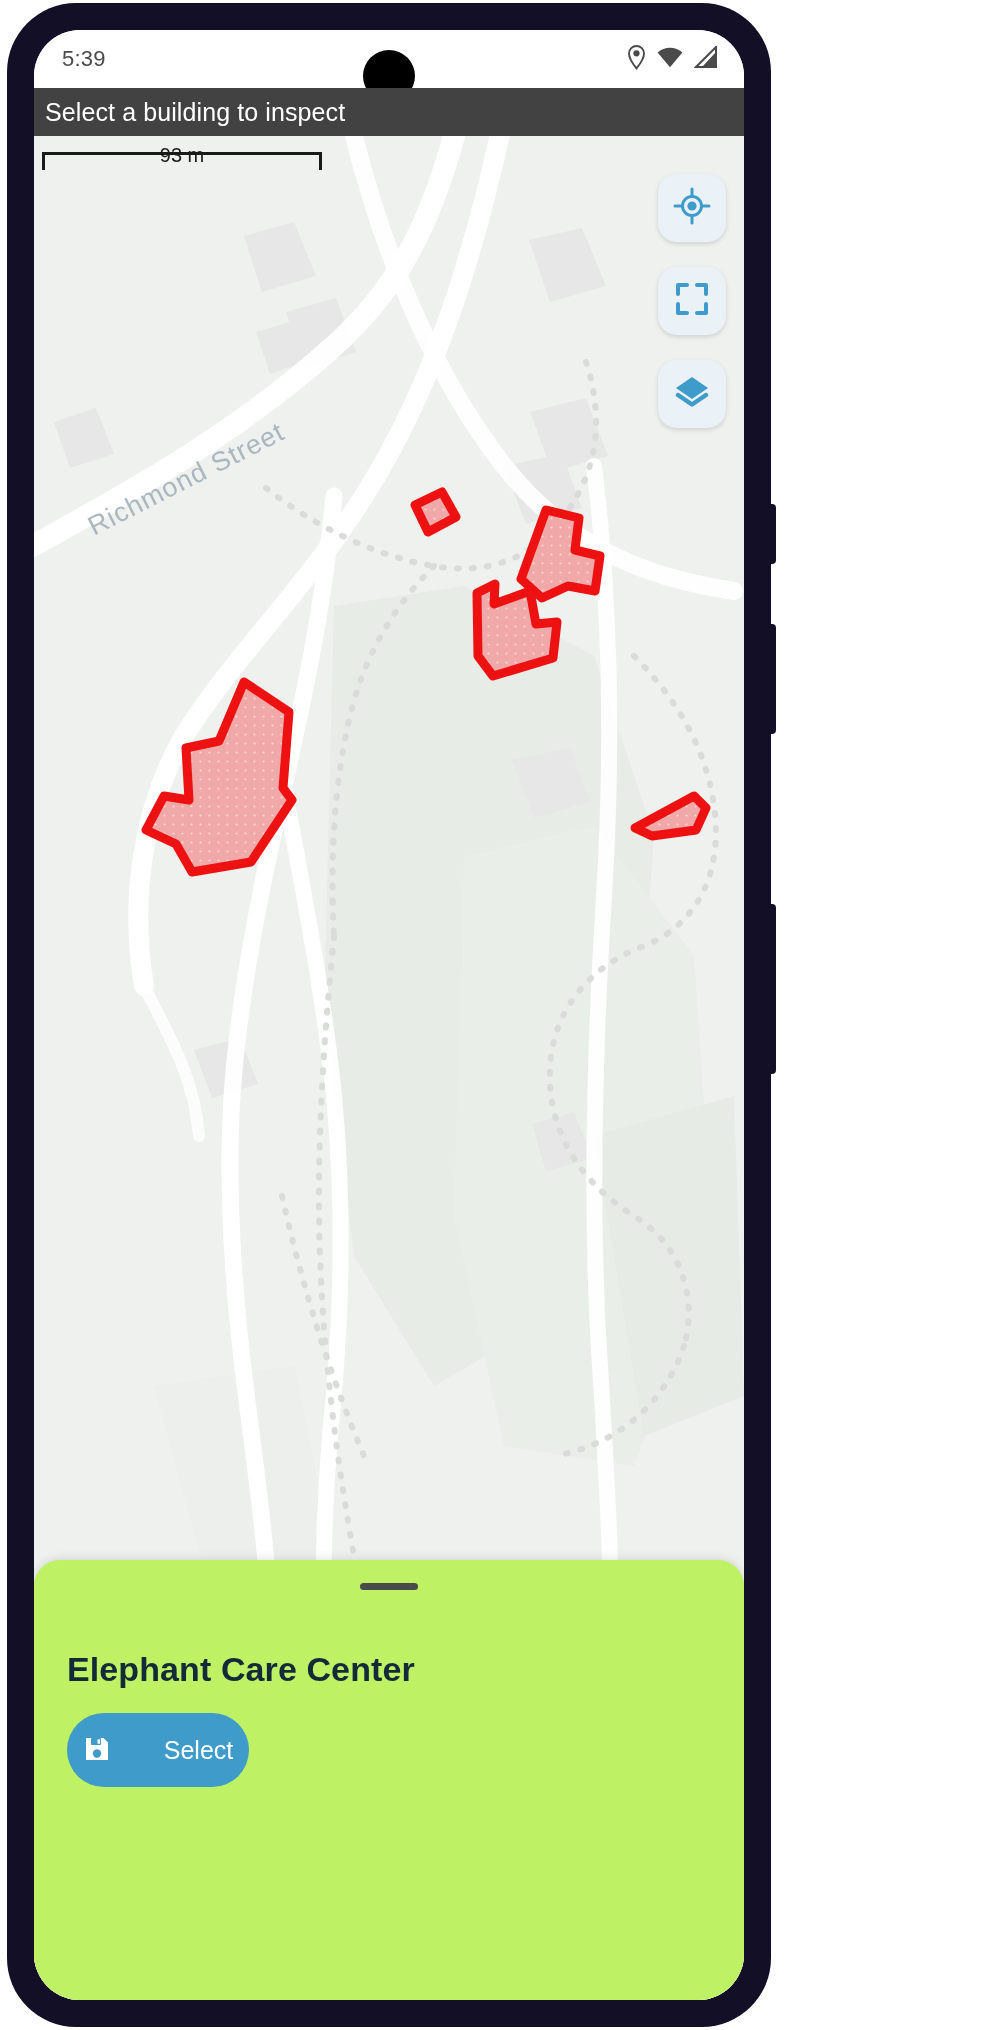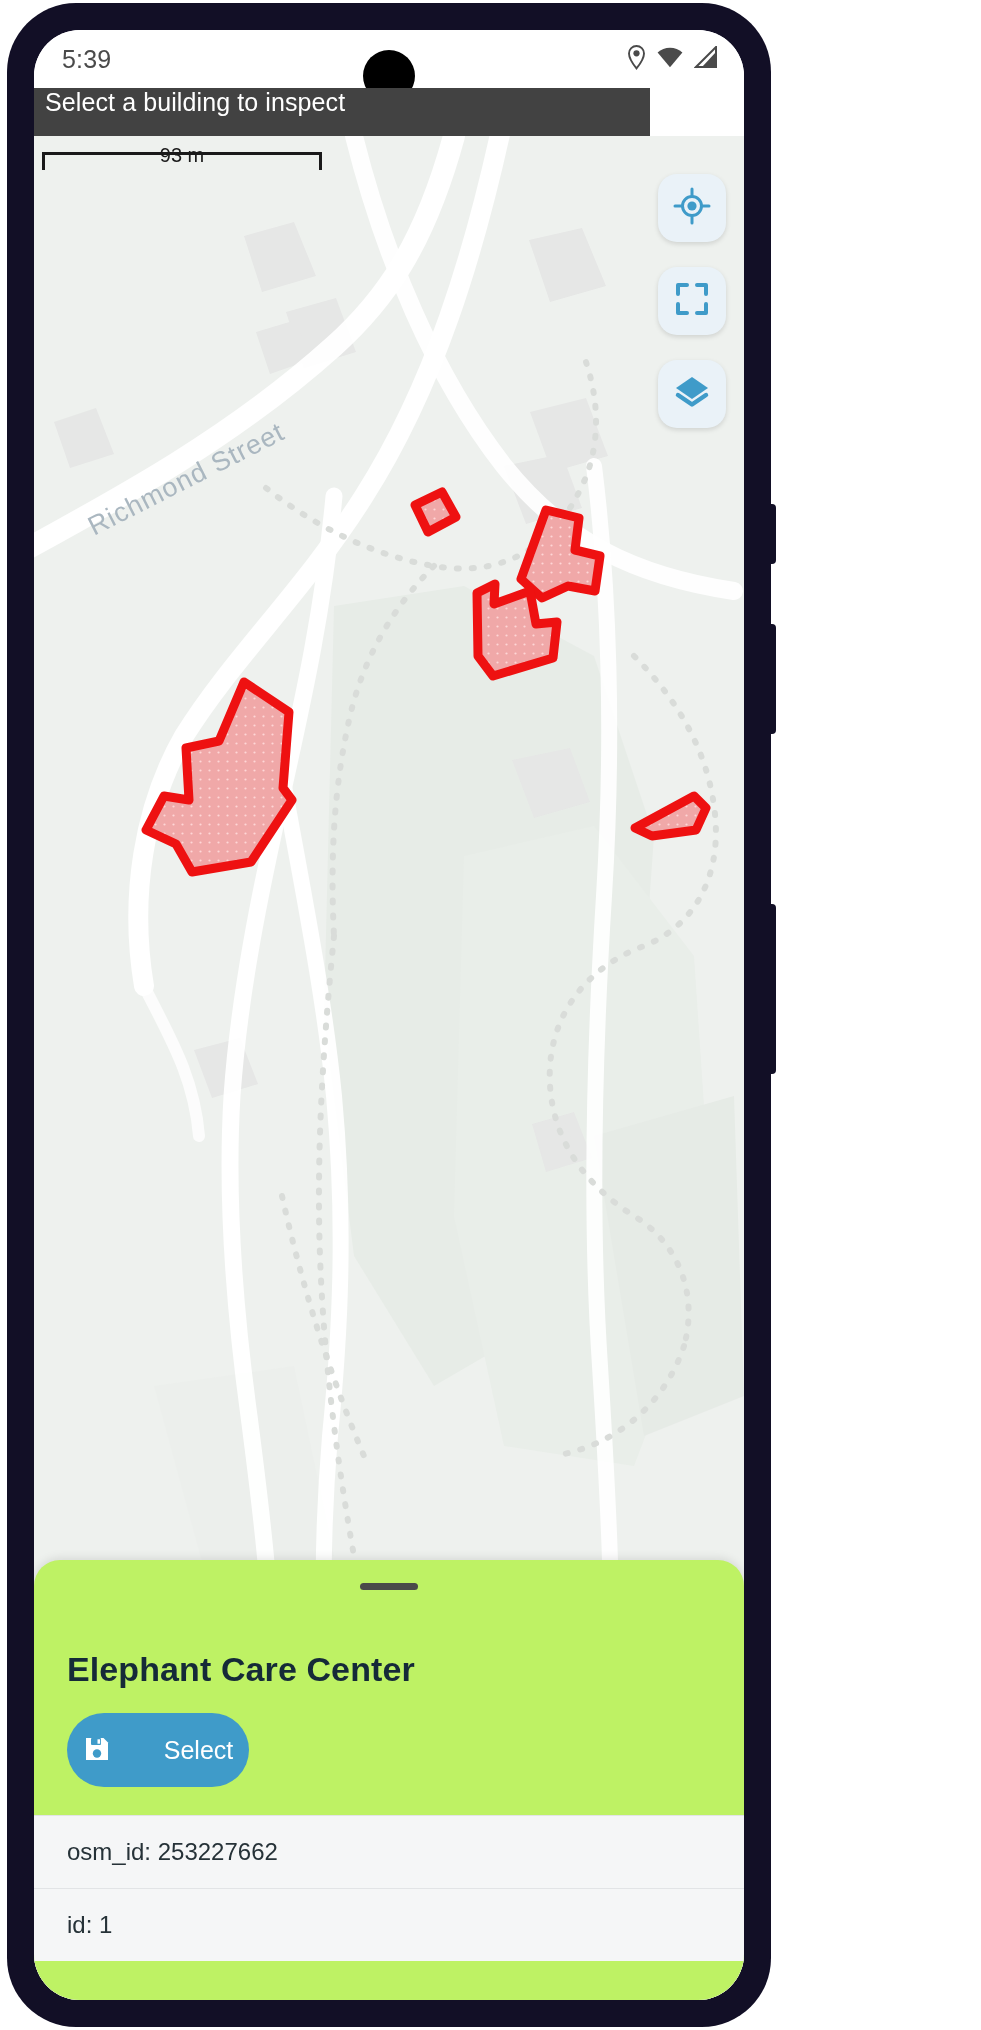--- a/index.html
+++ b/index.html
@@ -39,40 +39,40 @@
 
   
   #status-bar {
     position: absolute; left: 0; top: 0;
     width: 710px; height: 58px;
     background: #ffffff;
     display: flex; align-items: center;
     padding: 0 26px 0 28px;
   }
   #status-time {
-    font-size: 25px; color: #4a4a4a;
+    font-size: 22px; color: #4a4a4a;
     letter-spacing: .2px;
   }
   #status-spacer { flex: 1; }
   #status-icons { display: flex; align-items: center; gap: 11px; }
   .sys-icon { display: block; }
   #camera-notch {
     position: absolute;
     left: 329px; top: 20px;
     width: 52px; height: 52px;
     background: #000000;
     border-radius: 50%;
   }
 
   
   #app-bar {
     position: absolute; left: 0; top: 58px;
-    width: 616px; height: 48px;
+    width: 710px; height: 48px;
     background: #424242;
-    display: flex; 
+    display: flex; align-items: center;
     padding-left: 11px;
   }
   #app-bar-title {
     color: #ffffff; font-size: 25px;
     letter-spacing: .1px;
   }
 
   
   #map-area {
     position: absolute; left: 0; top: 106px;
@@ -335,23 +335,17 @@
           <svg width="28" height="28" viewBox="0 0 28 28">
             <path d="M3 3 h17.5 L25 7.5 V25 H3 Z" fill="#ffffff"></path>
             <rect x="8" y="3" width="10" height="7" rx="1" fill="#3f9bc9"></rect>
             <rect x="14.5" y="4.3" width="2.6" height="4.4" fill="#ffffff"></rect>
             <circle cx="14" cy="18.5" r="4.2" fill="#3f9bc9"></circle>
           </svg>
         </span>
         <span id="select-button-label">Select</span>
       </button>
 
-      <div id="attr-list">
-        <div class="sheet-divider"></div>
-        <div class="attr-row">osm_id: 253227662</div>
-        <div class="sheet-divider"></div>
-        <div class="attr-row">id: 1</div>
-      </div>
 
     </div>
 
   </div>
 </div>
 
 </body></html>

